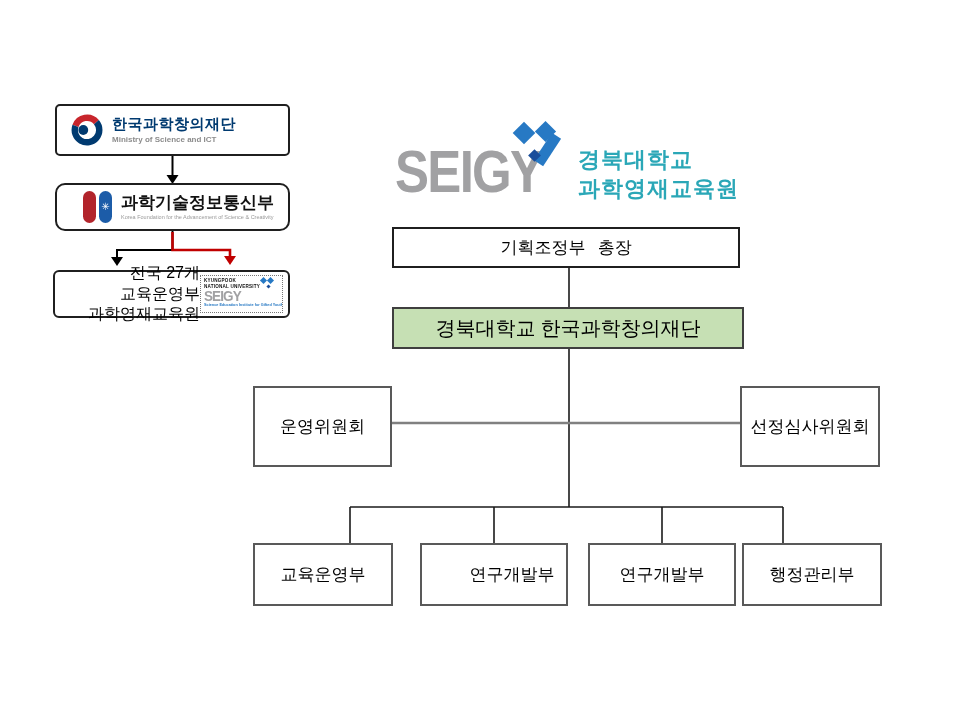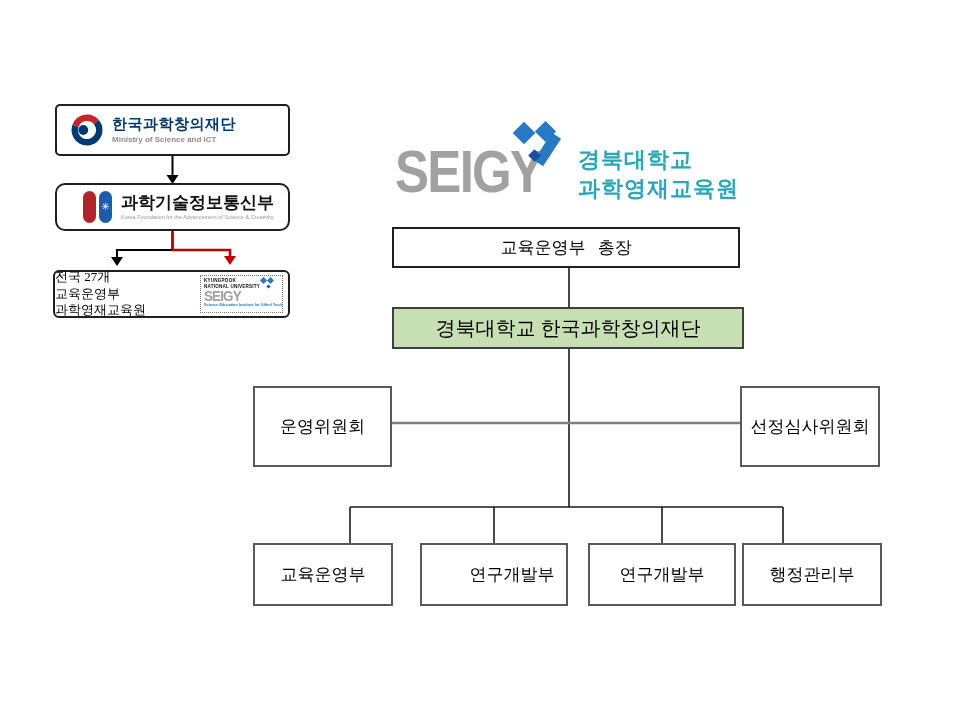--- a/index.html
+++ b/index.html
@@ -50,22 +50,22 @@
                 font-family:"Liberation Serif","DejaVu Serif",serif; line-height:1.1; }
   .kofac .sub { font-size:5.5px; color:#9a9a9a; margin-top:2px; }
   .caps { display:flex; gap:3px; align-items:center; }
   .cap  { width:13px; height:32px; border-radius:7px; position:relative; }
   .cap.red  { background:var(--kofac-red); }
   .cap.blue { background:var(--kofac-blue); display:flex; align-items:center; justify-content:center; }
   .cap.blue span { color:#fff; font-size:10px; line-height:1; }
 
   .centers { left:53px; top:270px; width:237px; height:48px; border-radius:6px;
              justify-content:space-between; padding:3px 5px 3px 0; }
-  .centers .txt { flex:1; text-align:left; font-family:Liberation Serif, serif;
-                  font-size:13px; line-height:1.28; color:#000; }
+  .centers .txt { flex:1; text-align:right; font-family:Liberation Sans, sans-serif;
+                  font-size:16px; line-height:1.28; color:#000; }
   .minilogo { position:relative; width:83px; height:38px; border:1px dotted #777;
               box-sizing:border-box; background:#fff; padding:2px 3px; overflow:hidden; }
   .minilogo .univ { font-size:4.6px; font-weight:bold; color:#111; line-height:1.2;
                     letter-spacing:.2px; width:58px; }
   .minilogo .word { font-size:15px; font-weight:800; color:var(--seigy-gray); line-height:.95;
                     letter-spacing:-1px; transform:scaleX(.9); transform-origin:left; }
   .minilogo .tag  { font-size:3.8px; color:var(--seigy-blue); white-space:nowrap; font-weight:bold; }
   .minilogo .dm   { position:absolute; background:var(--seigy-blue); transform:rotate(45deg); }
   .minilogo .dm.a { right:16px; top:2px; width:5px; height:5px; }
   .minilogo .dm.b { right:9px;  top:2px; width:5px; height:5px; }
@@ -159,21 +159,21 @@
   <div class="hdr-word">SEIGY</div>
   <div class="dm dm-1"></div>
   <div class="dm dm-2"></div>
   <div class="dm dm-arm"></div>
   <div class="dm dm-3"></div>
   <div class="hdr-org">
     <div>경북대학교</div>
     <div>과학영재교육원</div>
   </div>
 
-  <div class="obox president">교육운영부 총장</div>
+  <div class="obox president">기획조정부 총장</div>
   <div class="obox director">경북대학교 한국과학창의재단</div>
   <div class="obox committee-l">운영위원회</div>
   <div class="obox dept dept1">교육운영부</div>
   <div class="obox committee-r">선정심사위원회</div>
   <div class="obox dept dept2">연구개발부</div>
   <div class="obox dept dept3">연구개발부</div>
   <div class="obox dept dept4">행정관리부</div>
 
 </div>
 

